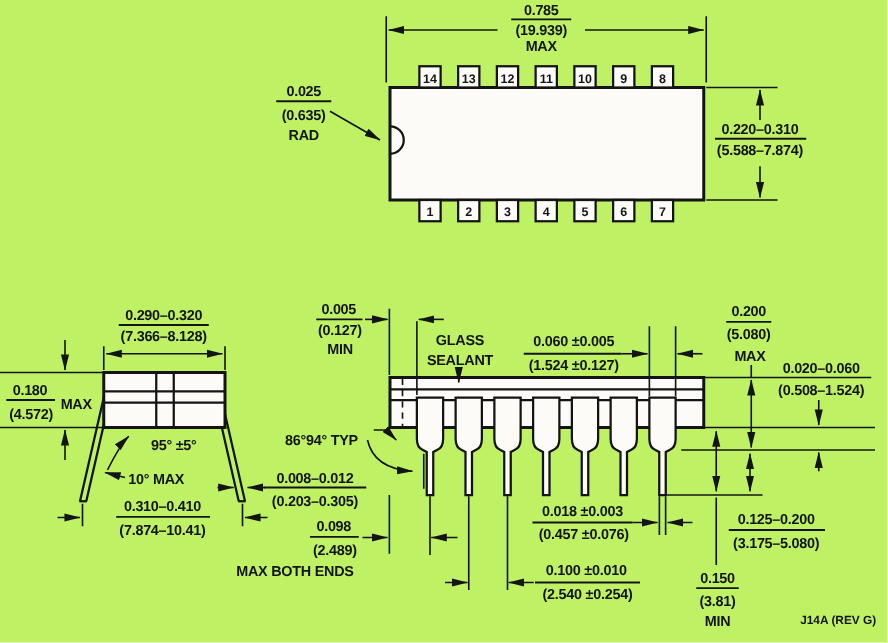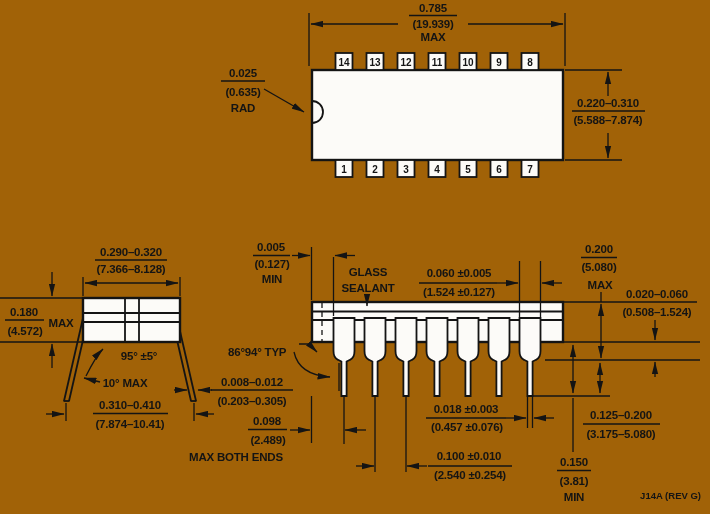--- a/index.html
+++ b/index.html
@@ -1,16 +1,16 @@
 <!DOCTYPE html>
 <html><head>
 <meta charset="utf-8">
 <style>
   html,body{margin:0;padding:0;background:#fcfbf8;}
-  .stage{position:relative;width:710px;height:514px;background:#a16207;overflow:hidden;}
+  .stage{position:relative;width:710px;height:514px;background:#bef264;overflow:hidden;}
   svg{display:block;}
   .ln{stroke:#141414;fill:none;}
   .thick{stroke-width:2.4;}
   .med{stroke-width:1.8;}
   .thin{stroke-width:1.3;}
   .bar{stroke:#141414;stroke-width:1.5;fill:none;}
   .dash{stroke-dasharray:5,4;}
   .fillbg{fill:#fcfbf8;}
   text{font-family:"Liberation Sans", sans-serif;fill:#141414;}
   .d{font-size:11.5px;font-weight:bold;text-anchor:middle;letter-spacing:-0.2px;}

